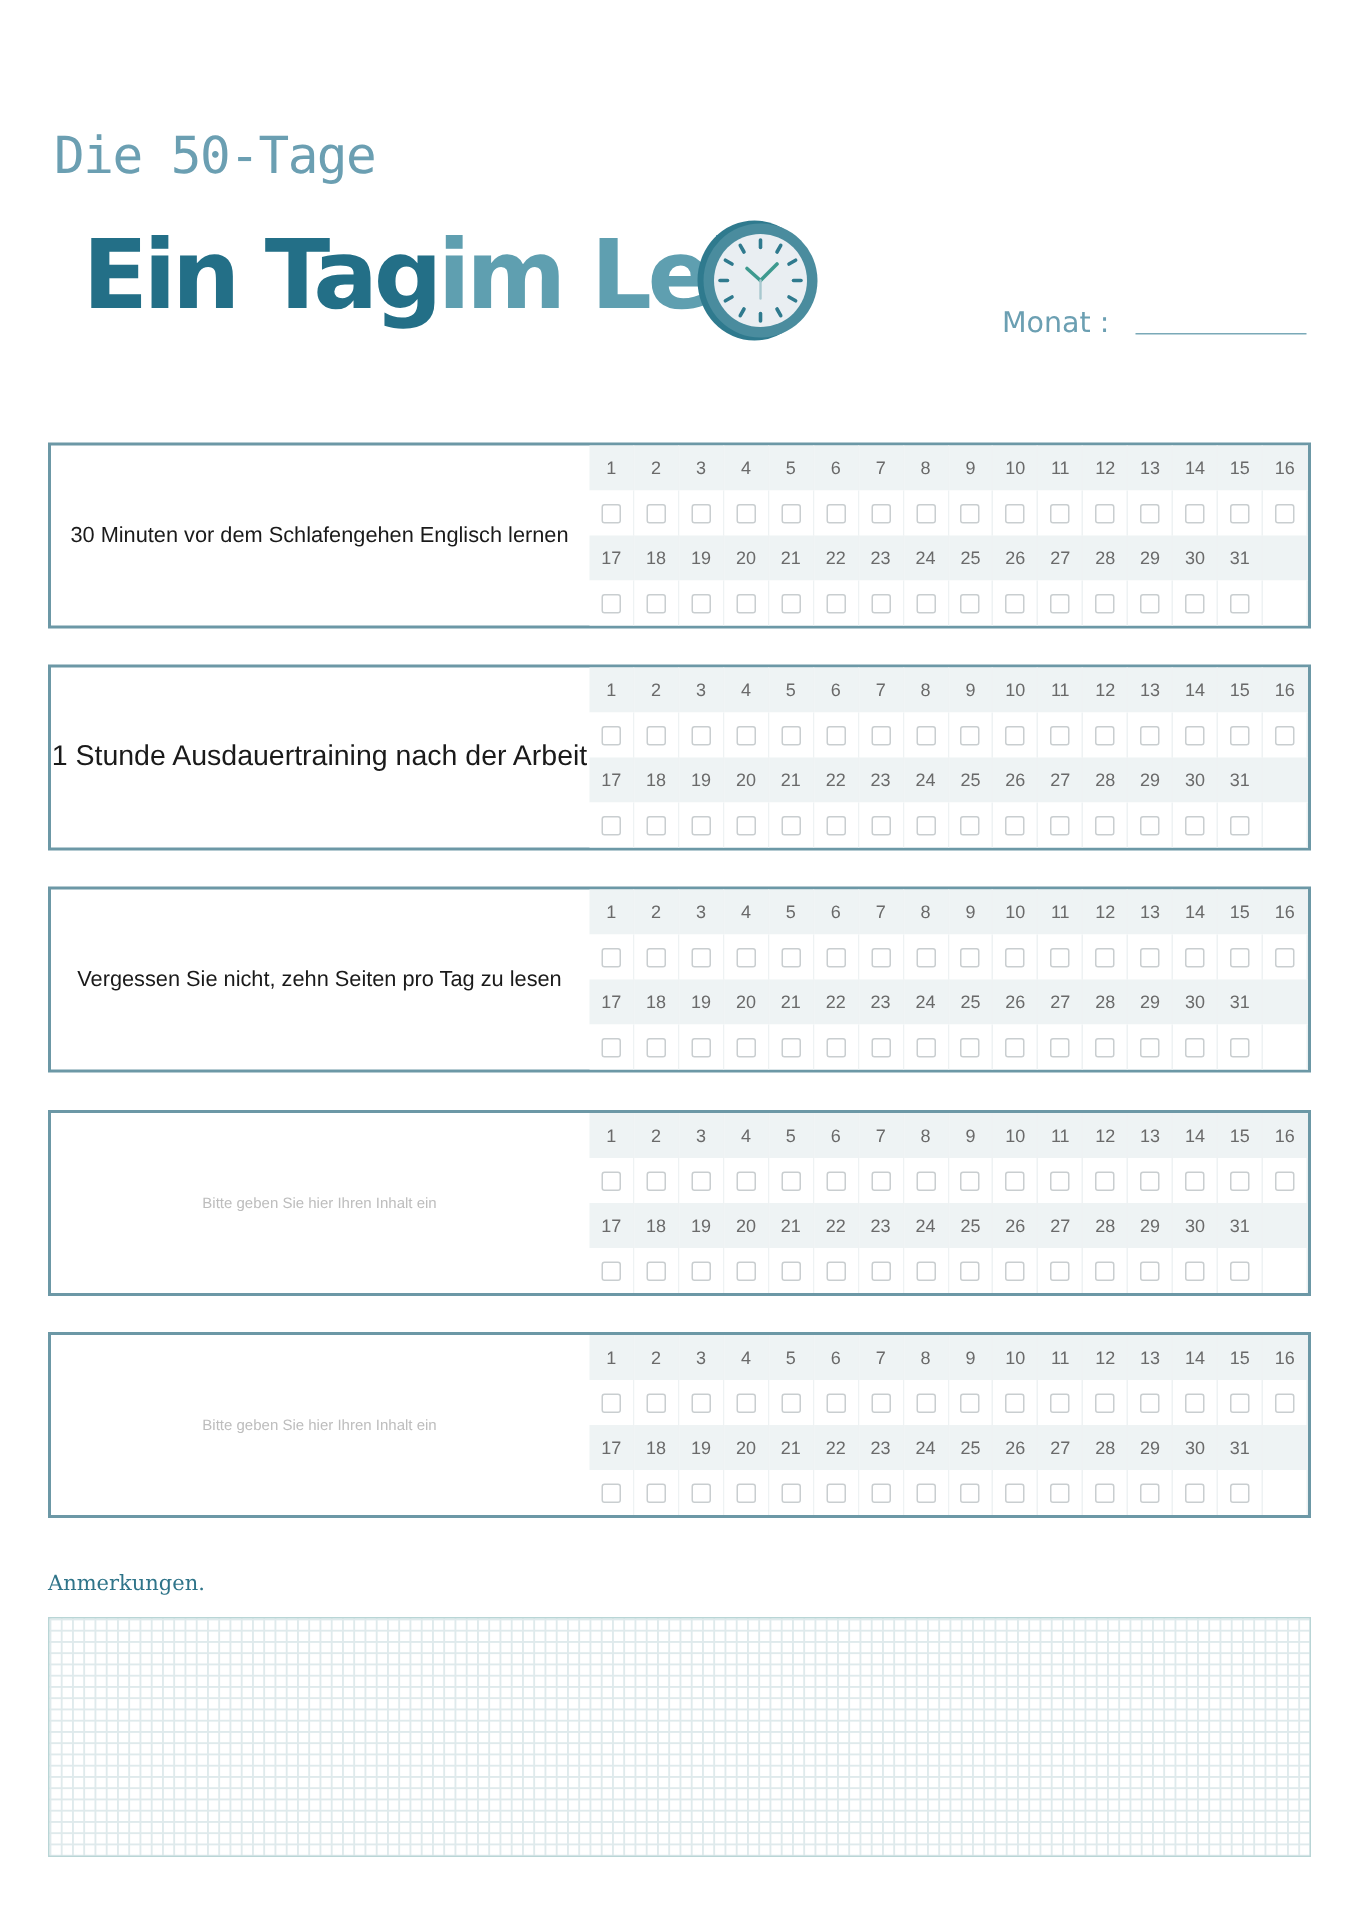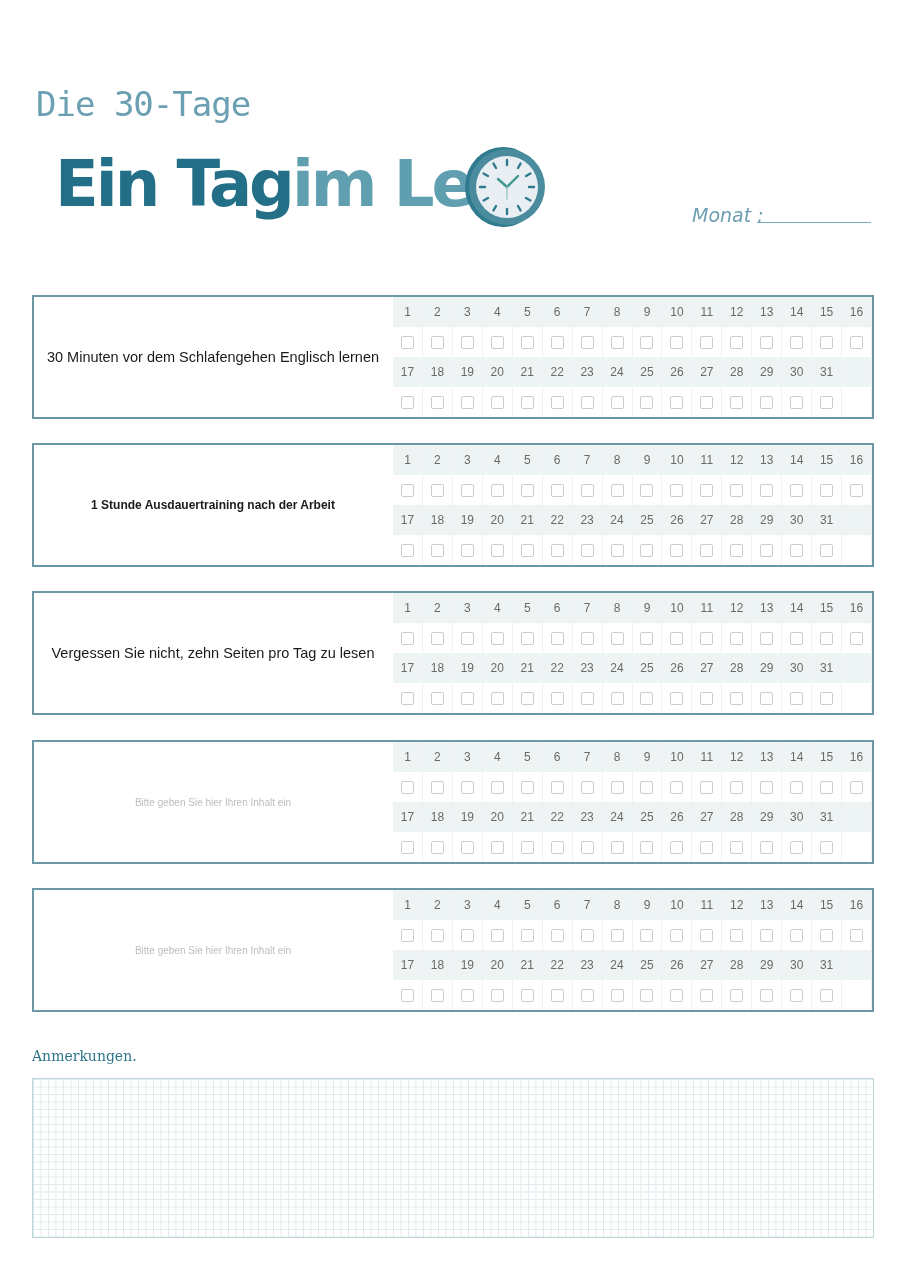--- a/index.html
+++ b/index.html
@@ -14,36 +14,35 @@
   }
   .title {
     position: absolute; left: 34px; top: 144px; height: 80px;
     font-family: "DejaVu Sans", sans-serif; font-weight: bold; font-size: 64px;
     letter-spacing: -3px; line-height: 80px; white-space: nowrap;
   }
   .title .t1 { color: #236f87; margin-left: 21px; }
   .title .t2 { color: #5f9fb0; }
   .clock { position: absolute; left: 463px; top: 144px; width: 84px; height: 86px; }
   .monat {
-    position: absolute; left: 692px; top: 204px; font-size: 19px; color: #6b9fb2;
+    position: absolute; left: 668px; top: 204px; font-size: 19px; color: #6b9fb2;
     font-family: "DejaVu Sans", sans-serif;
-    font-style: italic;
   }
   .monat-line { position: absolute; left: 757px; top: 222px; width: 114px; height: 1px; background: #7aa9b8; }
 
   .task {
     position: absolute; left: 32px; width: 838px; height: 120px;
     border: 2px solid #6c98a6; background: #ffffff; box-sizing: content-box;
   }
   .task-label {
     position: absolute; left: 0; top: 0; width: 358px; height: 120px;
     display: flex; align-items: center; justify-content: center; text-align: center;
     font-size: 14.5px; color: #1a1a1a;
   }
-  .task-label.big { font-size: 12px; font-weight: bold; }
+  .task-label.big { font-size: 19px; }
   .task-label.placeholder { color: #bdbdbd; font-size: 10px; }
   .grid {
     position: absolute; left: 359px; top: 0; width: 479px; height: 120px;
     display: grid; grid-template-columns: repeat(16, 1fr); grid-template-rows: repeat(4, 30px);
   }
   .cell {
     display: flex; align-items: center; justify-content: center;
     font-size: 12px; color: #6a6a6a; border-right: 1px solid #eef2f3;
   }
   .cell.num { background: #eef3f4; }
@@ -62,21 +61,21 @@
     background-color: #ffffff;
     background-image:
       linear-gradient(to right, #dfeaec 1px, transparent 1px),
       linear-gradient(to bottom, #dfeaec 1px, transparent 1px);
     background-size: 7.5px 7.5px;
   }
 </style>
 </head>
 <body>
 
-<div class="subtitle">Die 30-Tage</div>
+<div class="subtitle">Die 50-Tage</div>
 
 <div class="title">
   <span class="t1">Ein Tag</span><span class="t2">im Leb</span>
 </div>
 
 <svg class="clock" viewBox="0 0 84 86">
   <ellipse cx="40" cy="43" rx="38" ry="40" fill="#2f7a8e"></ellipse>
   <circle cx="44" cy="43" r="38" fill="#4a8c9e"></circle>
   <circle cx="44" cy="43" r="31" fill="#e9eef2"></circle>
   <g stroke="#2f7a8e" stroke-width="2.4" stroke-linecap="round">

